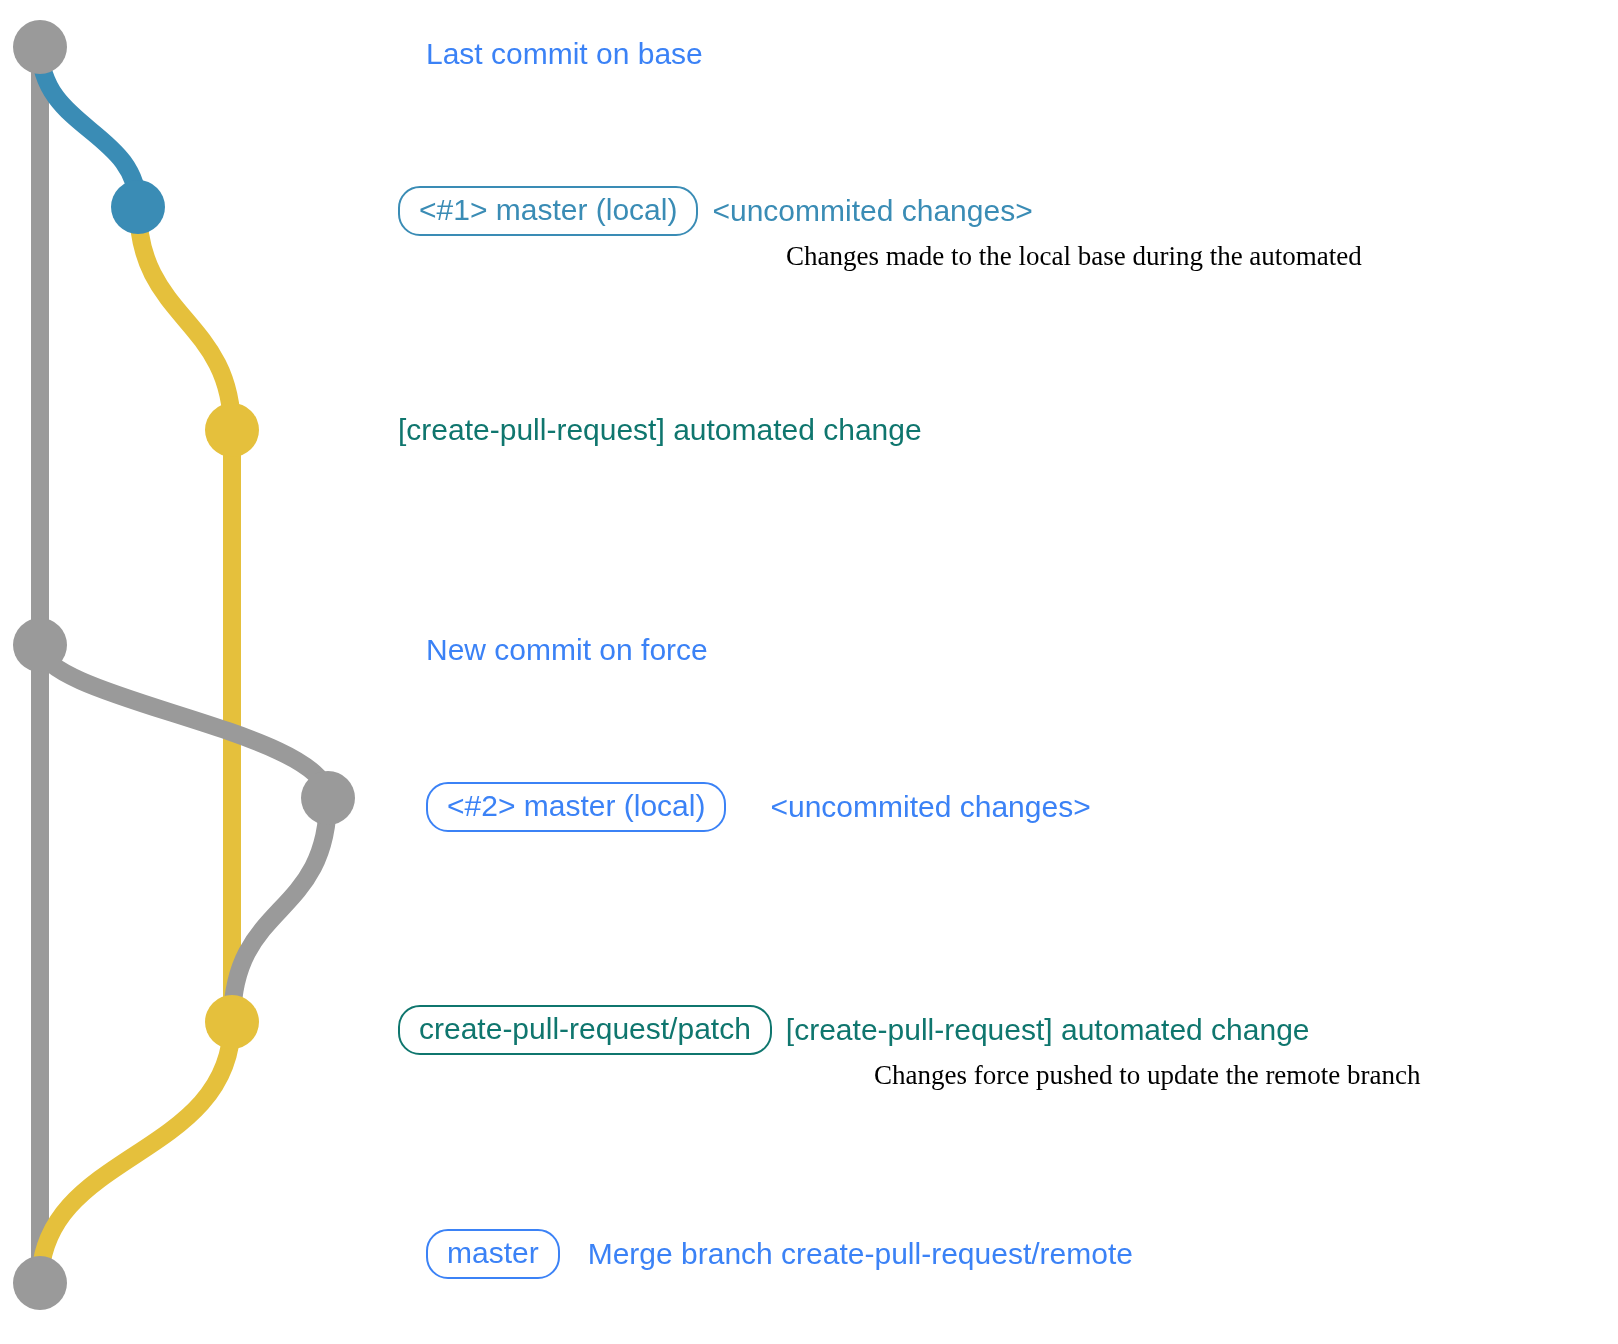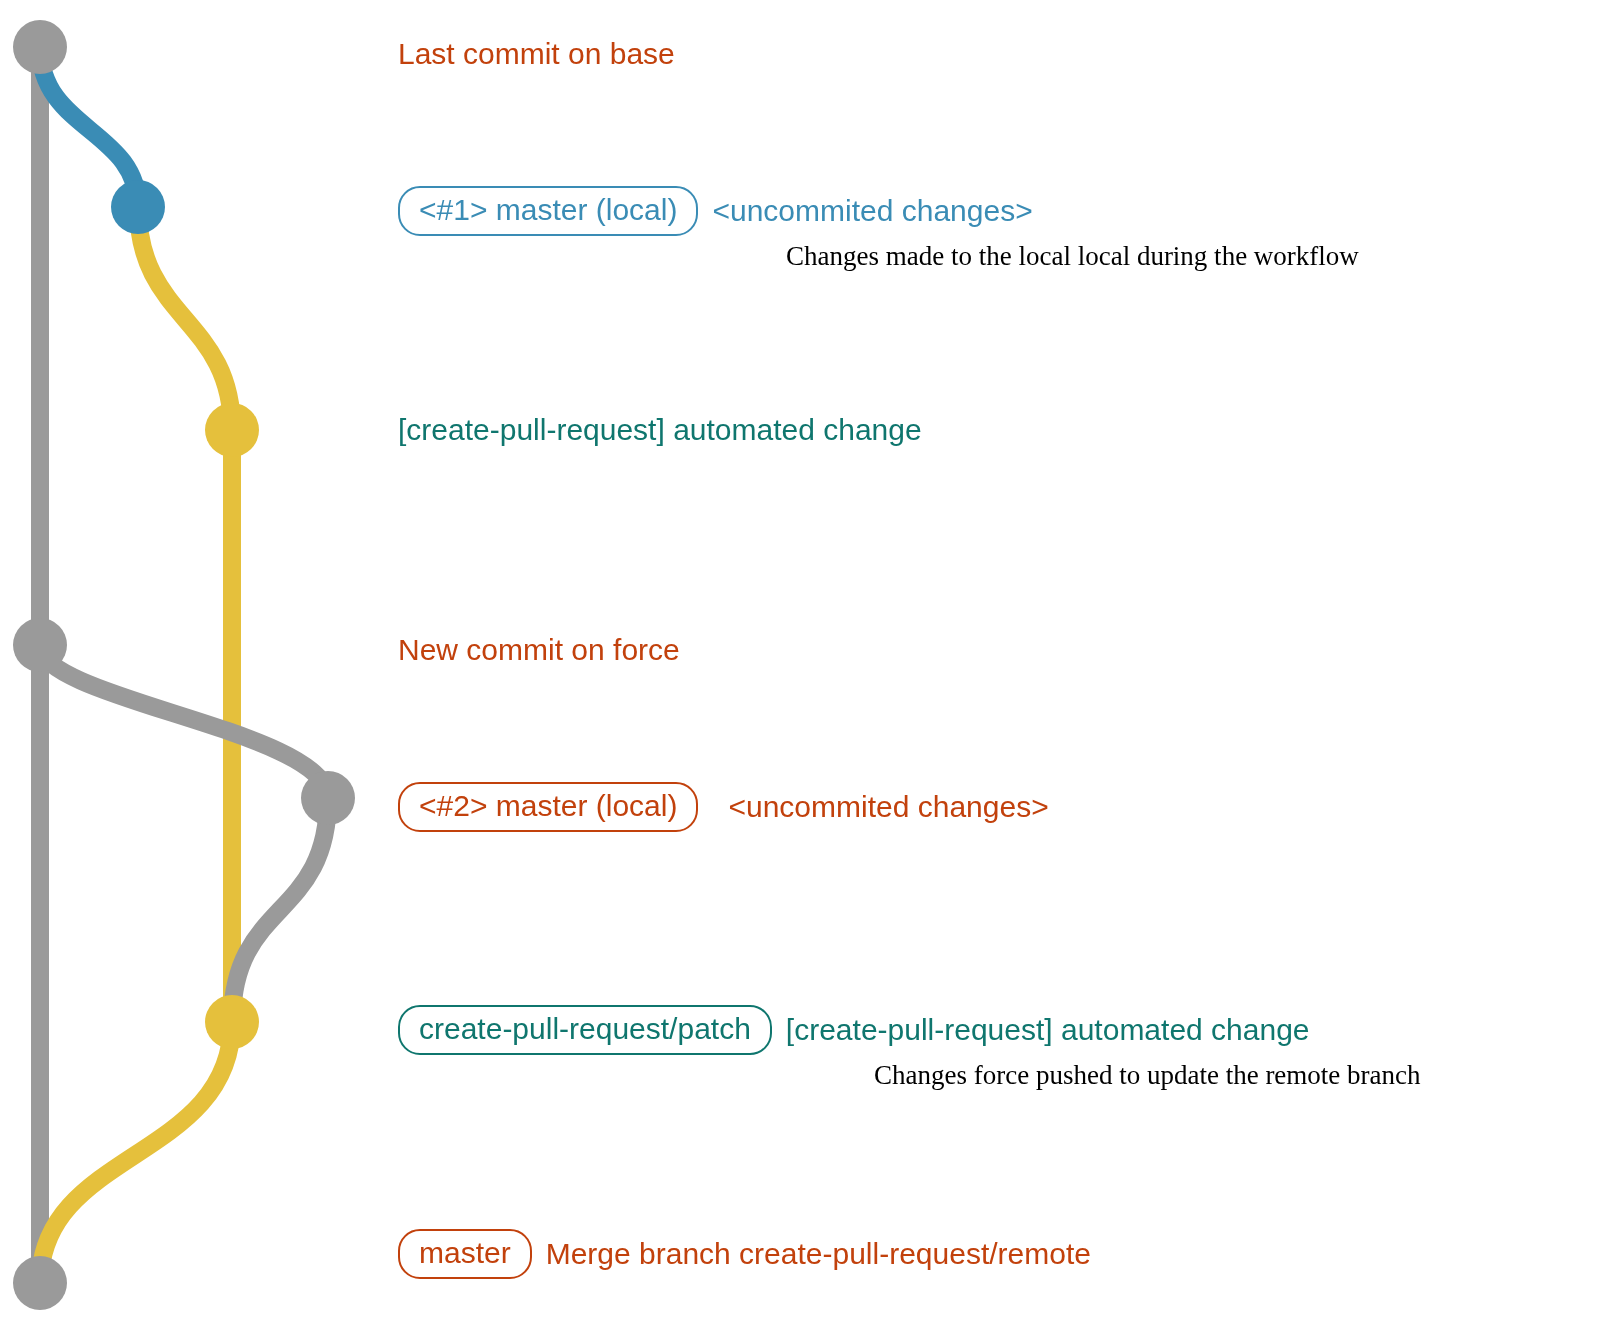--- a/index.html
+++ b/index.html
@@ -75,21 +75,21 @@
     font-family: "Liberation Serif", serif;
     font-size: 27px;
     line-height: 1.0;
     color: #000000;
     white-space: nowrap;
   }
 
   
   .c-blue   { color: #3a8cb5; }
   .c-yellow { color: #0f766e; }
-  .c-gray   { color: #c2410c; }
+  .c-gray   { color: #3b82f6; margin-left: 28px; }
 </style>
 </head>
 <body>
 
 <svg id="graph-canvas" viewBox="0 0 1618 1344" xmlns="http://www.w3.org/2000/svg">
 
   <path d="M40,47 L40,1283" stroke="#9a9a9a" stroke-width="18" fill="none" stroke-linecap="round"></path>
 
   <path d="M40,47 C40,130 138,130 138,207" stroke="#3a8cb5" stroke-width="18" fill="none" stroke-linecap="round"></path>
 
@@ -114,21 +114,21 @@
 <div class="annotations">
 
   <div class="row" style="left:398px; top:39px;">
     <div class="headline c-gray">Last commit on base</div>
   </div>
 
   <div class="row pill-row" style="left:398px; top:186px;">
     <div class="pill c-blue">&lt;#1&gt; master (local)</div>
     <div class="pill-msg c-blue">&lt;uncommited changes&gt;</div>
   </div>
-  <div class="desc" style="left:786px; top:243px;">Changes made to the local local during the workflow</div>
+  <div class="desc" style="left:786px; top:243px;">Changes made to the local base during the automated</div>
 
   <div class="row" style="left:398px; top:415px;">
     <div class="headline c-yellow">[create-pull-request] automated change</div>
   </div>
 
   <div class="row" style="left:398px; top:635px;">
     <div class="headline c-gray">New commit on force</div>
   </div>
 
   <div class="row pill-row" style="left:398px; top:782px;gap:16px;">

